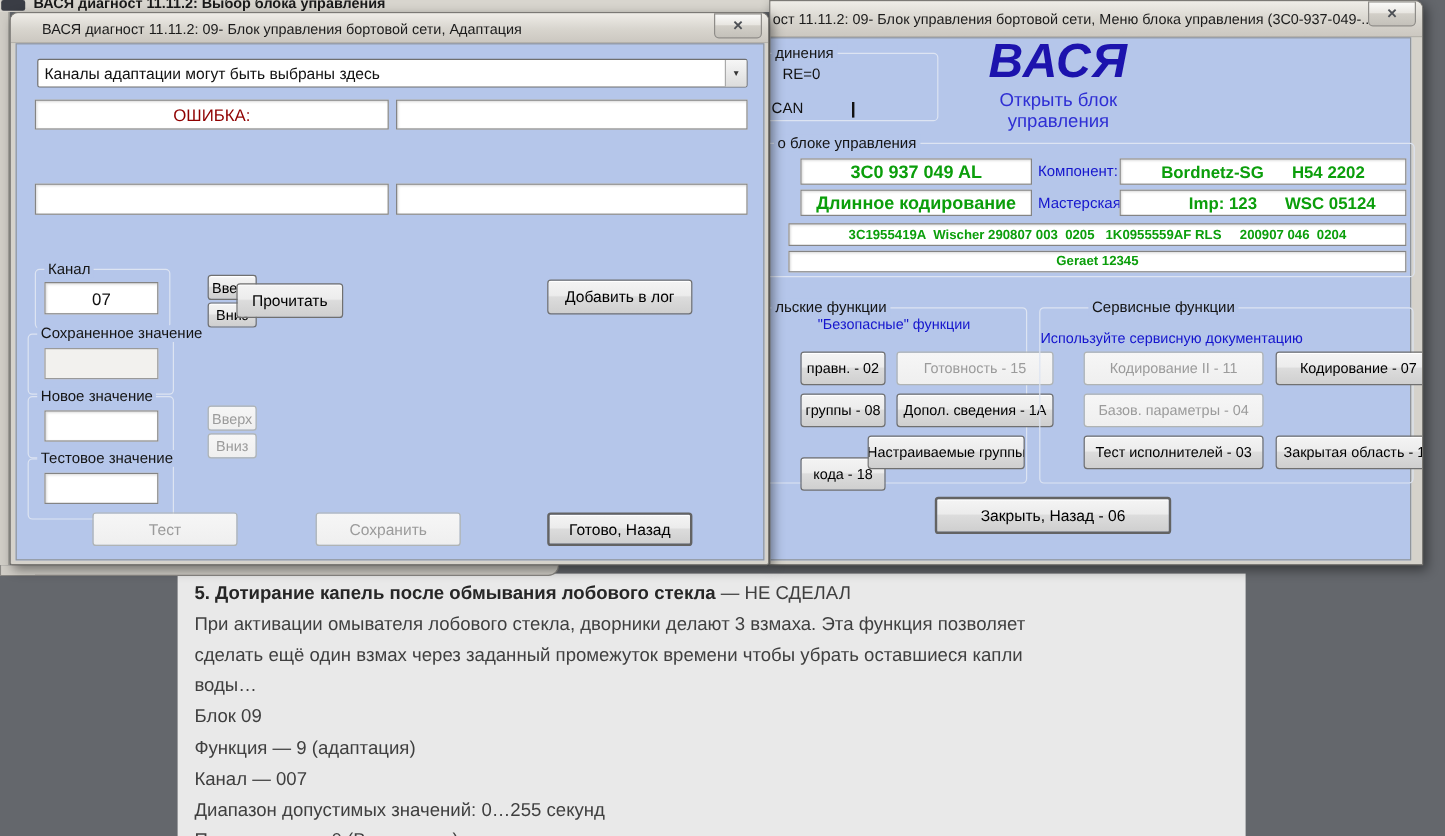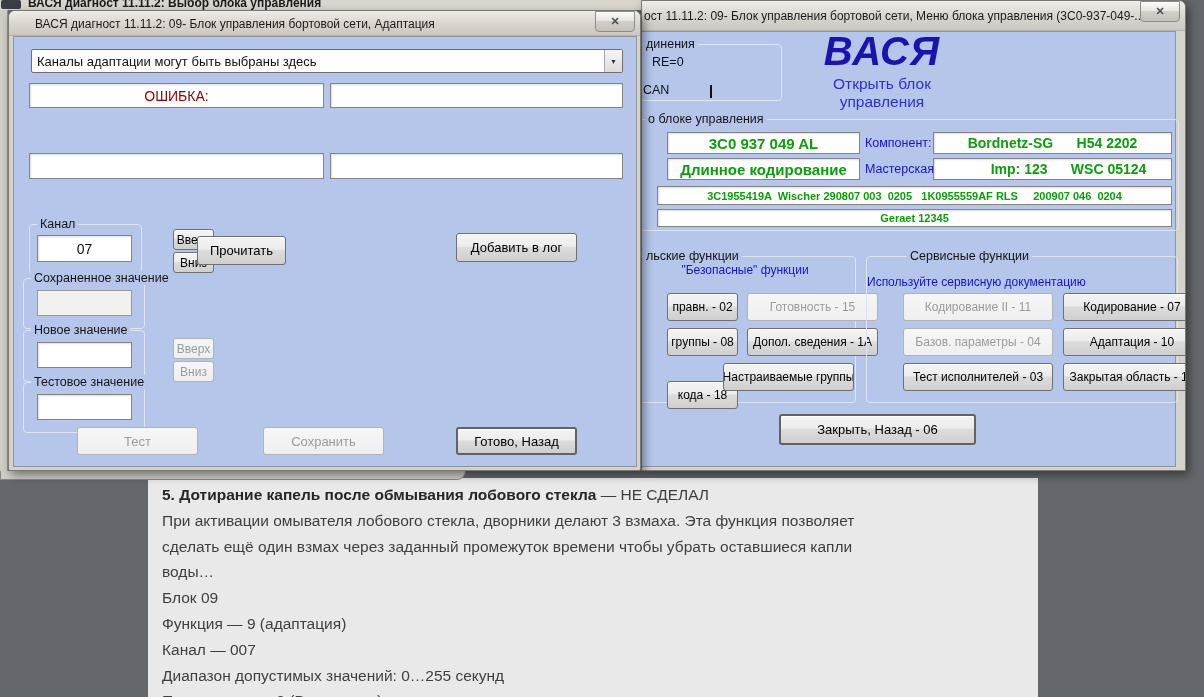--- a/index.html
+++ b/index.html
@@ -118,21 +118,20 @@
   <div class="btn small" style="left:1px;top:380px;width:71px;height:28px;">кода - 18</div>
   <div class="btn" style="left:81px;top:362px;width:131px;height:28px;font-size:12px;">Настраиваемые группы</div>
 
   <div class="group" style="left:224px;top:255px;width:312px;height:147px;">
     <span class="group-label" style="left:10px;margin-left:30px;">Сервисные функции</span>
     <div class="abs" style="left:0;top:18px;width:100%;text-align:left;color:#1515cd;font-size:12px;">Используйте сервисную документацию</div>
   </div>
   <div class="btn small disabled" style="left:237px;top:292px;width:150px;height:28px;">Кодирование II - 11</div>
   <div class="btn small" style="left:397px;top:292px;width:138px;height:28px;">Кодирование - 07</div>
   <div class="btn small disabled" style="left:237px;top:327px;width:150px;height:28px;">Базов. параметры - 04</div>
-  <div class="btn small" style="left:397px;top:327px;width:138px;height:28px;">Адаптация - 10</div>
   <div class="btn small" style="left:237px;top:362px;width:150px;height:28px;">Тест исполнителей - 03</div>
   <div class="btn small" style="left:397px;top:362px;width:138px;height:28px;">Закрытая область - 16</div>
 
   <div class="btn default" style="left:137px;top:413px;width:197px;height:31px;">Закрыть, Назад - 06</div>
 </div>
 
 <div class="abs win" style="left:8px;top:10px;width:633px;height:461px;z-index:10;border-radius:7px 7px 2px 2px;">
   <div class="titlebar" style="border-radius:6px 6px 0 0;">
     <span class="title-text" style="left:26px;top:6px;">ВАСЯ диагност 11.11.2: 09- Блок управления бортовой сети, Адаптация</span>
   </div>

